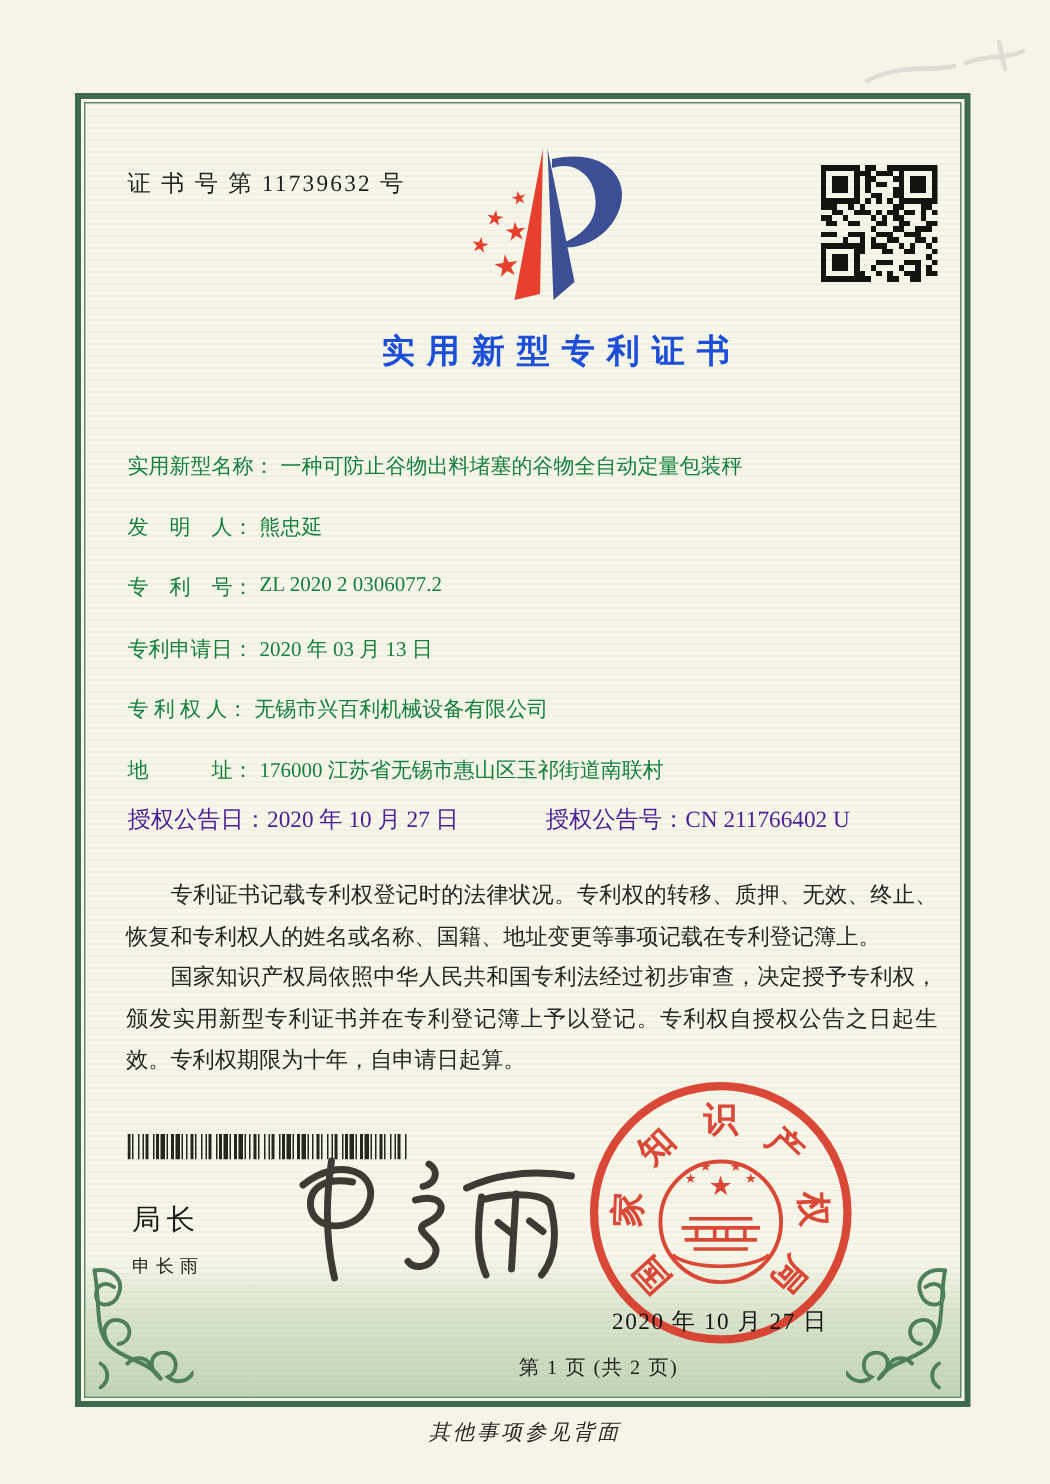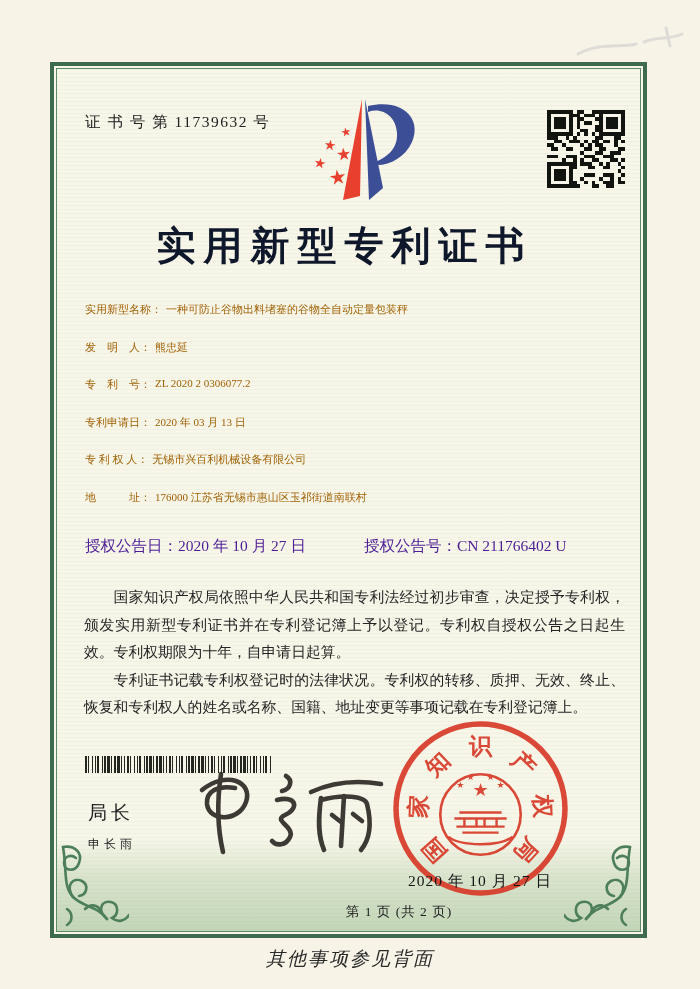--- a/index.html
+++ b/index.html
@@ -25,38 +25,38 @@
   .bottom-band{
     position:absolute;left:0;right:0;bottom:0;height:92px;
     background:linear-gradient(to bottom,
       rgba(150,186,140,0) 0%, rgba(150,186,140,0.30) 40%,
       rgba(138,178,128,0.48) 100%);
   }
   
   .abs{position:absolute;}
   .cert-no{left:85px;top:112px;font-size:15.5px;letter-spacing:1.5px;color:#222;}
   .title{left:50px;width:589px;top:219px;text-align:center;
-    font-size:39px;font-weight:bold;letter-spacing:8px;color:#0f172a;}
-  .fields{left:85px;top:302px;width:545px;font-size:11px;color:#a16207;}
+    font-size:22px;font-weight:bold;letter-spacing:8px;color:#1d4ed8;padding-left:30px;}
+  .fields{left:85px;top:302px;width:545px;font-size:14px;color:#15803d;}
   .field-row{display:flex;margin-bottom:22.5px;white-space:nowrap;}
   .field-row .lbl{flex:0 0 auto;}
   .field-row .val{flex:0 0 auto;margin-left:4px;}
   .grant-row{left:85px;top:536px;width:545px;font-size:15.5px;color:#4c1d95;
     display:flex;white-space:nowrap;}
   .grant-row .right-part{margin-left:58px;}
   .paragraphs{left:84px;top:584px;width:541px;font-size:14.8px;line-height:1.86;
     text-align:justify;color:#242424;}
   .paragraphs p{margin:0;text-indent:2em;}
   .director-title{left:88px;top:800px;font-size:19px;letter-spacing:4px;color:#1c1c1c;}
   .director-name{left:88px;top:836px;font-size:12px;letter-spacing:4px;color:#1c1c1c;}
   .seal-date{left:408px;top:871px;font-size:15.5px;letter-spacing:1px;color:#141414;z-index:6;}
   .page-num{left:50px;width:698px;top:903px;text-align:center;font-size:13.5px;
     letter-spacing:1px;color:#1e1e1e;z-index:6;}
   .footer-note{left:0;width:700px;top:946px;text-align:center;
-    font-size:19px;font-style:italic;letter-spacing:2px;color:#2a2a2a;}
+    font-size:14px;font-style:italic;letter-spacing:2px;color:#2a2a2a;}
   
   .logo{left:286px;top:96px;width:144px;height:110px;}
   .qr{left:547px;top:110px;width:78px;height:78px;}
   .barcode{left:85px;top:756px;width:190px;height:17px;}
   .signature{left:173px;top:760px;width:215px;height:108px;z-index:5;}
   .seal{left:390px;top:718px;width:181px;height:181px;z-index:4;opacity:0.92;}
   .seal-ch{font-size:23px;font-weight:bold;fill:#d83a28;text-anchor:middle;
     font-family:"Liberation Serif",serif;}
   .flourish{width:74px;height:84px;z-index:5;}
   .flourish.left{left:55px;top:843px;}
@@ -352,22 +352,22 @@
   <div class="abs grant-row">
     <span>
       <span>授权公告日：</span><span>2020 年 10 月 27 日</span>
     </span>
     <span class="right-part">
       <span>授权公告号：</span><span>CN 211766402 U</span>
     </span>
   </div>
 
   <div class="abs paragraphs">
+    <p>专利证书记载专利权登记时的法律状况。专利权的转移、质押、无效、终止、恢复和专利权人的姓名或名称、国籍、地址变更等事项记载在专利登记簿上。</p>
     <p>国家知识产权局依照中华人民共和国专利法经过初步审查，决定授予专利权，颁发实用新型专利证书并在专利登记簿上予以登记。专利权自授权公告之日起生效。专利权期限为十年，自申请日起算。</p>
-    <p>专利证书记载专利权登记时的法律状况。专利权的转移、质押、无效、终止、恢复和专利权人的姓名或名称、国籍、地址变更等事项记载在专利登记簿上。</p>
   </div>
 
   <svg class="abs barcode" id="barcode-svg" viewBox="0 0 190 17" preserveAspectRatio="none">
       <rect x="0" y="0" width="2" height="17" fill="#24271f"></rect>
       <rect x="3" y="0" width="1" height="17" fill="#24271f"></rect>
       <rect x="7" y="0" width="1" height="17" fill="#24271f"></rect>
       <rect x="10" y="0" width="1" height="17" fill="#24271f"></rect>
       <rect x="12" y="0" width="2" height="17" fill="#24271f"></rect>
       <rect x="17" y="0" width="1" height="17" fill="#24271f"></rect>
       <rect x="19" y="0" width="2" height="17" fill="#24271f"></rect>

